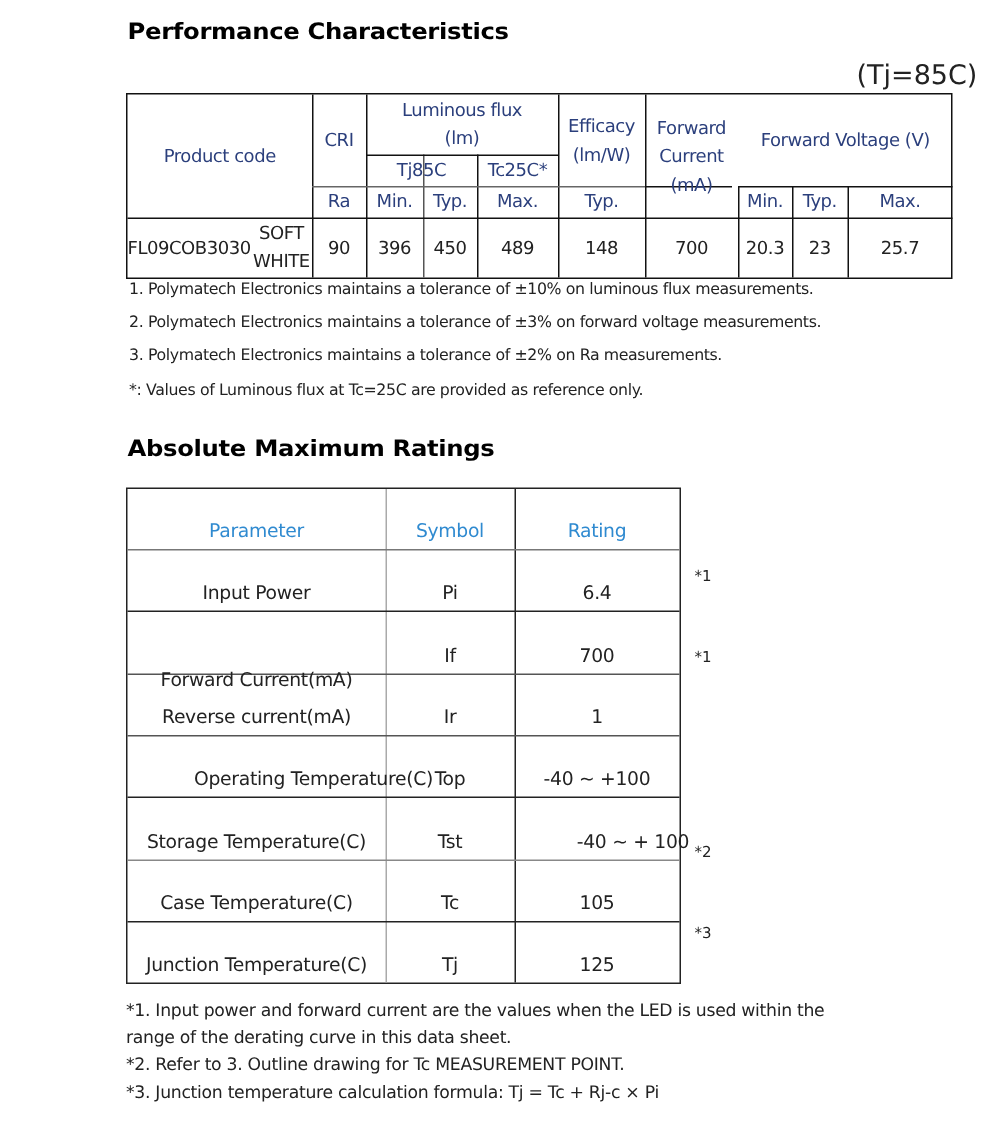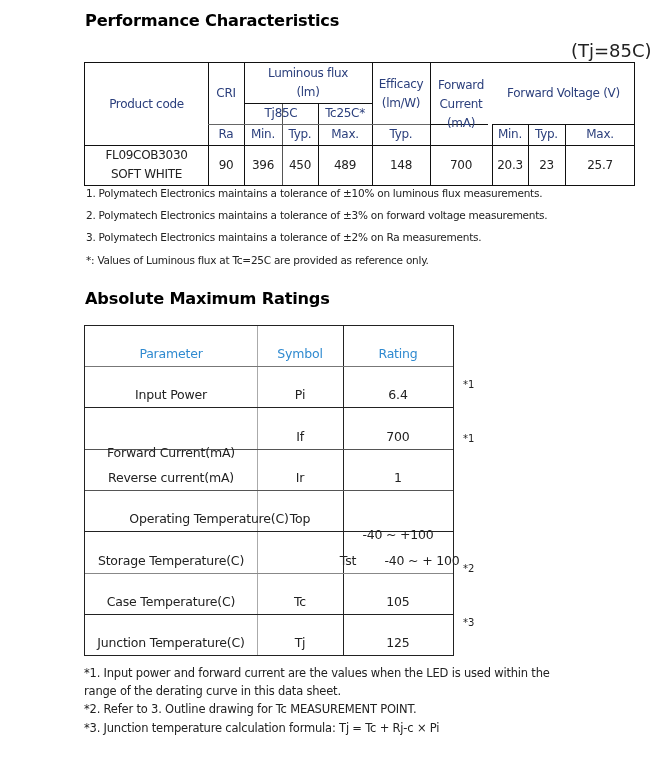--- a/index.html
+++ b/index.html
@@ -78,21 +78,21 @@
 
   <div class="cell hdr" style="left:123px;top:61px;width:36px;height:21px;">Ra</div>
   <div class="cell hdr" style="left:159px;top:61px;width:38px;height:21px;">Min.</div>
   <div class="cell hdr" style="left:197px;top:61px;width:36px;height:21px;">Typ.</div>
   <div class="cell hdr" style="left:233px;top:61px;width:54px;height:21px;">Max.</div>
   <div class="cell hdr" style="left:287px;top:61px;width:58px;height:21px;">Typ.</div>
   <div class="cell hdr" style="left:407px;top:61px;width:36px;height:21px;">Min.</div>
   <div class="cell hdr" style="left:443px;top:61px;width:37px;height:21px;">Typ.</div>
   <div class="cell hdr" style="left:480px;top:61px;width:70px;height:21px;">Max.</div>
 
-  <div class="cell dat" style="left:0;top:82px;width:123px;height:40px;flex-direction:column;">
+  <div class="cell dat" style="left:0;top:82px;width:123px;height:40px;flex-direction:row;">
     <span>FL09COB3030</span>
     <span>SOFT WHITE</span>
   </div>
   <div class="cell dat" style="left:123px;top:82px;width:36px;height:40px;">90</div>
   <div class="cell dat" style="left:159px;top:82px;width:38px;height:40px;">396</div>
   <div class="cell dat" style="left:197px;top:82px;width:36px;height:40px;">450</div>
   <div class="cell dat" style="left:233px;top:82px;width:54px;height:40px;">489</div>
   <div class="cell dat" style="left:287px;top:82px;width:58px;height:40px;">148</div>
   <div class="cell dat" style="left:345px;top:82px;width:62px;height:40px;">700</div>
   <div class="cell dat" style="left:407px;top:82px;width:36px;height:40px;">20.3</div>
@@ -129,24 +129,24 @@
   <div class="acell" style="left:0;top:81px;width:172px;height:42px;margin-top:16px;">Forward Current(mA)</div>
   <div class="acell" style="left:172px;top:81px;width:86px;height:42px;">If</div>
   <div class="acell" style="left:258px;top:81px;width:110px;height:42px;">700</div>
 
   <div class="acell" style="left:0;top:123px;width:172px;height:41px;">Reverse current(mA)</div>
   <div class="acell" style="left:172px;top:123px;width:86px;height:41px;">Ir</div>
   <div class="acell" style="left:258px;top:123px;width:110px;height:41px;">1</div>
 
   <div class="acell" style="left:0;top:164px;width:172px;height:41px;margin-left:38px;">Operating Temperature(C)</div>
   <div class="acell" style="left:172px;top:164px;width:86px;height:41px;">Top</div>
-  <div class="acell" style="left:258px;top:180px;width:110px;height:41px;">-40 ~ +100</div>
+  <div class="acell" style="left:258px;top:164px;width:110px;height:41px;">-40 ~ +100</div>
 
   <div class="acell" style="left:0;top:205px;width:172px;height:42px;">Storage Temperature(C)</div>
-  <div class="acell" style="left:172px;top:205px;width:86px;height:42px;margin-left:48px;">Tst</div>
+  <div class="acell" style="left:172px;top:205px;width:86px;height:42px;">Tst</div>
   <div class="acell" style="left:258px;top:205px;width:110px;height:42px;margin-left:24px;">-40 ~ + 100</div>
 
   <div class="acell" style="left:0;top:247px;width:172px;height:41px;">Case Temperature(C)</div>
   <div class="acell" style="left:172px;top:247px;width:86px;height:41px;">Tc</div>
   <div class="acell" style="left:258px;top:247px;width:110px;height:41px;">105</div>
 
   <div class="acell" style="left:0;top:288px;width:172px;height:41px;">Junction Temperature(C)</div>
   <div class="acell" style="left:172px;top:288px;width:86px;height:41px;">Tj</div>
   <div class="acell" style="left:258px;top:288px;width:110px;height:41px;">125</div>
 </div>

